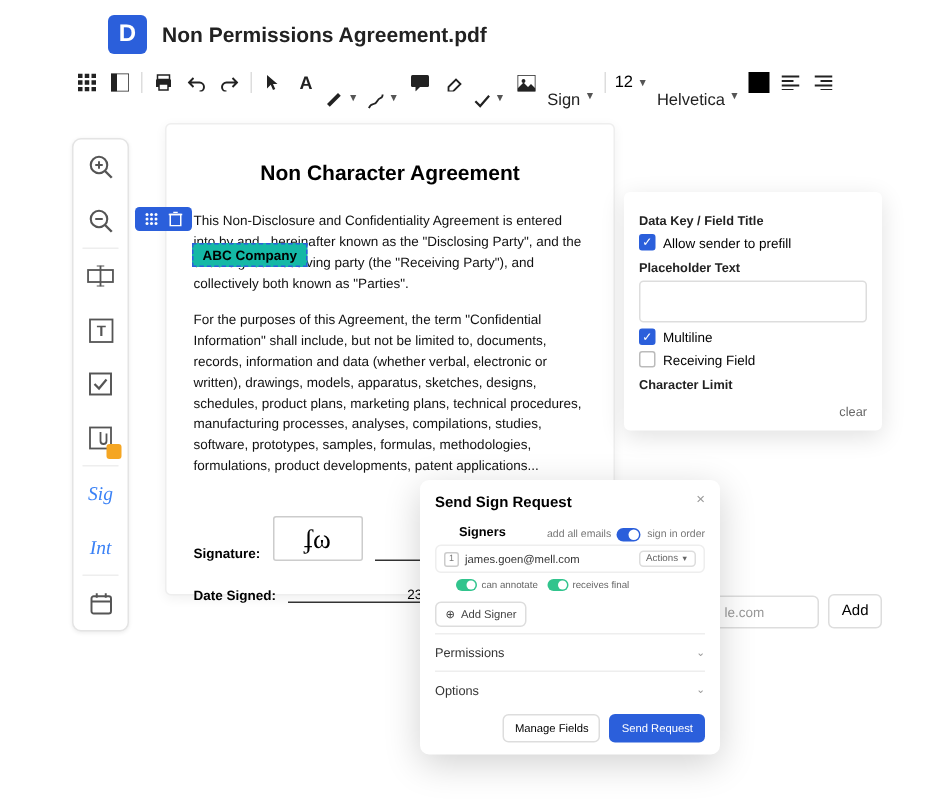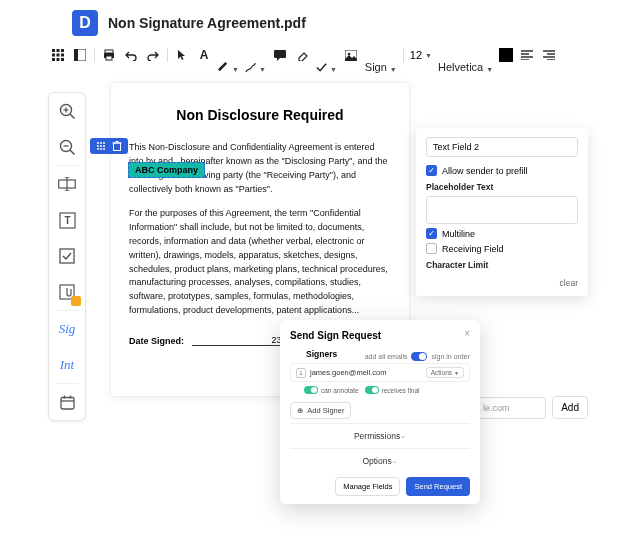--- a/index.html
+++ b/index.html
@@ -7,21 +7,21 @@
 
 
 .titlebar { position: absolute; top: 10px; left: 72px; display: flex; align-items: center; gap: 10px; }
 .app-logo { width: 26px; height: 26px; background: #2b5fdb; border-radius: 4px; display: flex; align-items: center; justify-content: center; color: #fff; font-weight: 800; font-size: 16px; }
 .doc-title { font-size: 14px; font-weight: 700; color: #222; }
 
 
 .toolbar { position: absolute; top: 44px; left: 50px; right: 30px; height: 22px; display: flex; align-items: center; gap: 6px; }
 .tbtn { width: 16px; height: 16px; display: flex; align-items: center; justify-content: center; color: #222; font-size: 11px; cursor: pointer; }
 .tsep { width: 1px; height: 14px; background: #ddd; }
-.tdrop { display: flex; align-items: flex-end; gap: 3px; font-size: 11px; color: #222; cursor: pointer; margin-top: 24px; }
+.tdrop { display: flex; align-items: flex-start; gap: 3px; font-size: 11px; color: #222; cursor: pointer; margin-top: 24px; }
 .tcaret { font-size: 7px; color: #555; }
 .color-swatch { width: 14px; height: 14px; background: #000; }
 .font-size-box { display: flex; align-items: center; gap: 3px; font-size: 11px; }
 
 
 .sidebar { position: absolute; top: 92px; left: 48px; width: 38px; background: #fff; border: 1px solid #e4e4e4; border-radius: 6px; box-shadow: 0 1px 3px rgba(0,0,0,0.08); }
 .sbtn { width: 100%; height: 36px; display: flex; align-items: center; justify-content: center; color: #555; cursor: pointer; position: relative; }
 .sdiv { height: 1px; background: #eee; margin: 0 6px; }
 .badge-lock { position: absolute; bottom: 4px; right: 4px; width: 10px; height: 10px; background: #f5a623; border-radius: 2px; }
 .sig-txt { font-style: italic; font-family: cursive; font-size: 13px; color: #3b82f6; }
@@ -69,35 +69,35 @@
 .m-toggle::after { content: ""; position: absolute; right: 1px; top: 1px; width: 7px; height: 7px; background: #fff; border-radius: 50%; }
 .m-signer-row { display: flex; align-items: center; gap: 4px; border: 1px solid #eee; border-radius: 4px; padding: 3px 5px; margin-bottom: 4px; }
 .m-num { width: 10px; height: 10px; border: 1px solid #ccc; border-radius: 2px; font-size: 6px; display: flex; align-items: center; justify-content: center; color: #777; }
 .m-email { flex: 1; font-size: 7.5px; color: #333; }
 .m-actions { font-size: 6.5px; color: #666; border: 1px solid #ddd; border-radius: 3px; padding: 1px 4px; display: flex; align-items: center; gap: 2px; }
 .m-pills { display: flex; gap: 6px; margin: 3px 0 5px 14px; }
 .m-pill { display: flex; align-items: center; gap: 3px; font-size: 6.5px; color: #666; }
 .m-pill-toggle { width: 14px; height: 8px; background: #31c48d; border-radius: 4px; position: relative; }
 .m-pill-toggle::after { content: ""; position: absolute; right: 1px; top: 1px; width: 6px; height: 6px; background: #fff; border-radius: 50%; }
 .m-add { display: inline-flex; align-items: center; gap: 4px; font-size: 7.5px; color: #444; border: 1px solid #ddd; border-radius: 4px; padding: 3px 6px; cursor: pointer; margin-bottom: 4px; }
-.m-acc { display: flex; justify-content: center; align-items: center; font-size: 8.5px; color: #333; border-top: 1px solid #eee; padding: 7px 0; cursor: pointer; }
+.m-acc { display: flex; justify-content: space-between; align-items: center; font-size: 8.5px; color: #333; border-top: 1px solid #eee; padding: 7px 0; cursor: pointer; }
 .m-footer { display: flex; justify-content: flex-end; gap: 6px; padding-top: 4px; }
 .m-btn-ghost { font-size: 7.5px; padding: 4px 7px; border: 1px solid #ddd; border-radius: 4px; background: #fff; cursor: pointer; }
 .m-btn-primary { font-size: 7.5px; padding: 4px 8px; border-radius: 4px; background: #2b5fdb; color: #fff; border: none; cursor: pointer; }
 
 svg { display: block; }
 </style>
 </head>
 <body>
 
 <div class="titlebar">
   <div class="app-logo">
       <span>D</span>
     </div>
-  <div class="doc-title">Non Signature Agreement.pdf</div>
+  <div class="doc-title">Non Permissions Agreement.pdf</div>
 </div>
 
 <div class="toolbar">
   <div class="tbtn">
       <svg width="12" height="12" viewBox="0 0 12 12">
         <rect x="0" y="0" width="3" height="3" fill="#222"></rect>
         <rect x="4.5" y="0" width="3" height="3" fill="#222"></rect>
         <rect x="9" y="0" width="3" height="3" fill="#222"></rect>
         <rect x="0" y="4.5" width="3" height="3" fill="#222"></rect>
         <rect x="4.5" y="4.5" width="3" height="3" fill="#222"></rect>
@@ -262,26 +262,33 @@
       <svg width="15" height="15" viewBox="0 0 15 15">
         <rect x="1" y="2.5" width="13" height="11.5" rx="1.5" fill="none" stroke="#555" stroke-width="1.3"></rect>
         <line x1="1" y1="6" x2="14" y2="6" stroke="#555" stroke-width="1.3"></line>
         <line x1="4.5" y1="0.5" x2="4.5" y2="3.5" stroke="#555" stroke-width="1.3"></line>
         <line x1="10.5" y1="0.5" x2="10.5" y2="3.5" stroke="#555" stroke-width="1.3"></line>
       </svg>
     </div>
 </div>
 
 <div class="doc">
-  <div class="doc-h">Non Disclosure Required</div>
+  <div class="doc-h">Non Character Agreement</div>
   <p class="doc-p">
     <span>This Non-Disclosure and Confidentiality Agreement is entered into by and</span>
     <span>, hereinafter known as the "Disclosing Party", and the undersigned Receiving party (the "Receiving Party"), and collectively both known as "Parties".</span>
   </p>
   <p class="doc-p">For the purposes of this Agreement, the term "Confidential Information" shall include, but not be limited to, documents, records, information and data (whether verbal, electronic or written), drawings, models, apparatus, sketches, designs, schedules, product plans, marketing plans, technical procedures, manufacturing processes, analyses, compilations, studies, software, prototypes, samples, formulas, methodologies, formulations, product developments, patent applications...</p>
+  <div class="sig-row">
+    <span class="sig-label">Signature:</span>
+    <div class="sig-box">
+        <span class="sig-scrawl">ʄω</span>
+      </div>
+    <div class="sig-line"></div>
+  </div>
   <div class="sig-row" style="margin-top:10px;">
     <span class="sig-label">Date Signed:</span>
     <div class="sig-line">23/6/2021</div>
   </div>
 </div>
 
 <div class="drag-tag">
   <div class="drag-handle">
     <svg viewBox="0 0 10 10">
         <circle cx="2" cy="2" r="1" fill="#fff"></circle>
@@ -298,21 +305,21 @@
         <rect x="1.5" y="2" width="7" height="7.5" fill="none" stroke="#fff"></rect>
         <line x1="0.5" y1="2" x2="9.5" y2="2" stroke="#fff"></line>
         <line x1="3.5" y1="0.5" x2="6.5" y2="0.5" stroke="#fff"></line>
       </svg>
   </div>
 </div>
 <div class="field-chip">ABC Company</div>
 
 <div class="fieldpanel">
   <div class="fp-body">
-    <input class="fp-input" value="Text Field 2" style="">
+    <div class="fp-label">Data Key / Field Title</div>
     <div class="fp-check">
       <div class="fp-checkbox checked">✓</div>
       <span>Allow sender to prefill</span>
     </div>
     <div class="fp-label">Placeholder Text</div>
     <div class="fp-ta"></div>
     <div class="fp-check">
       <div class="fp-checkbox checked">✓</div>
       <span>Multiline</span>
     </div>

